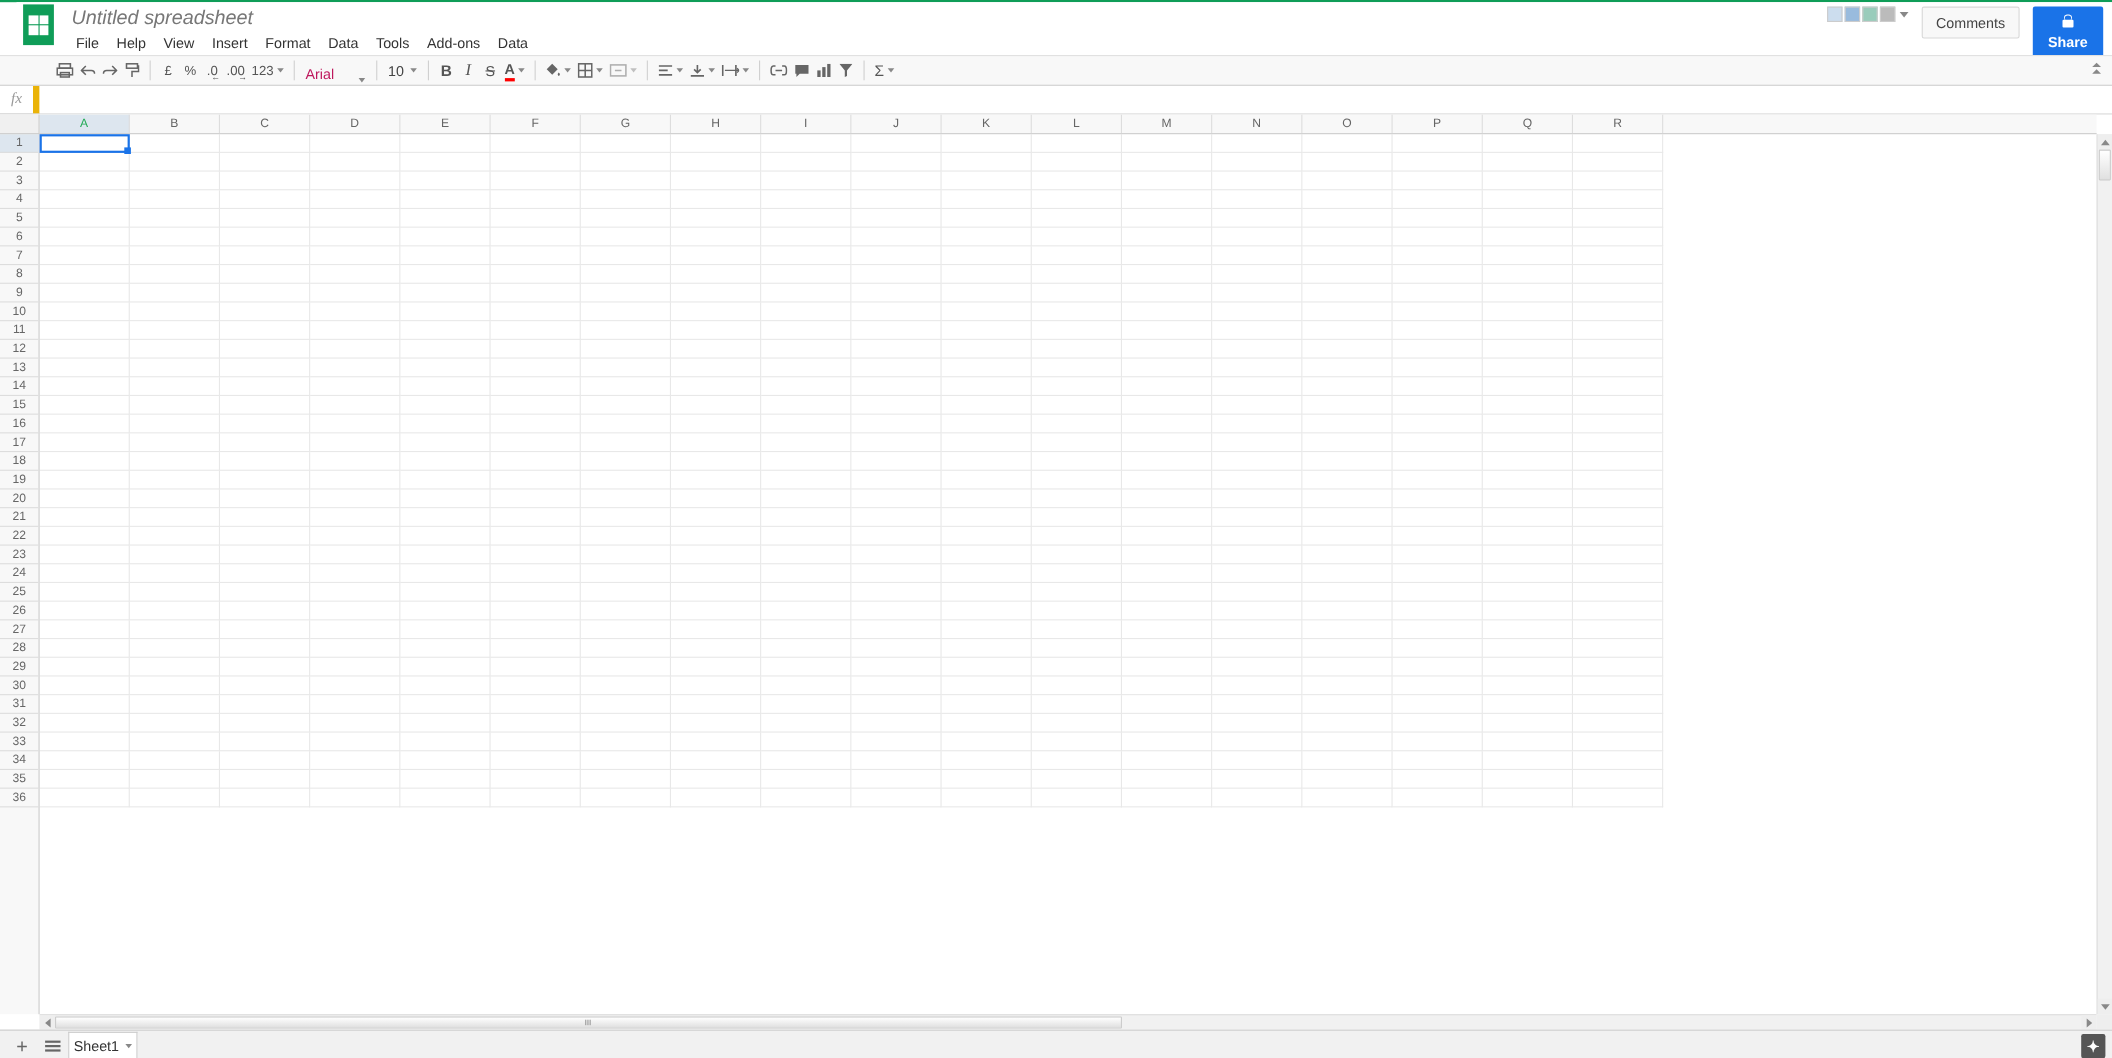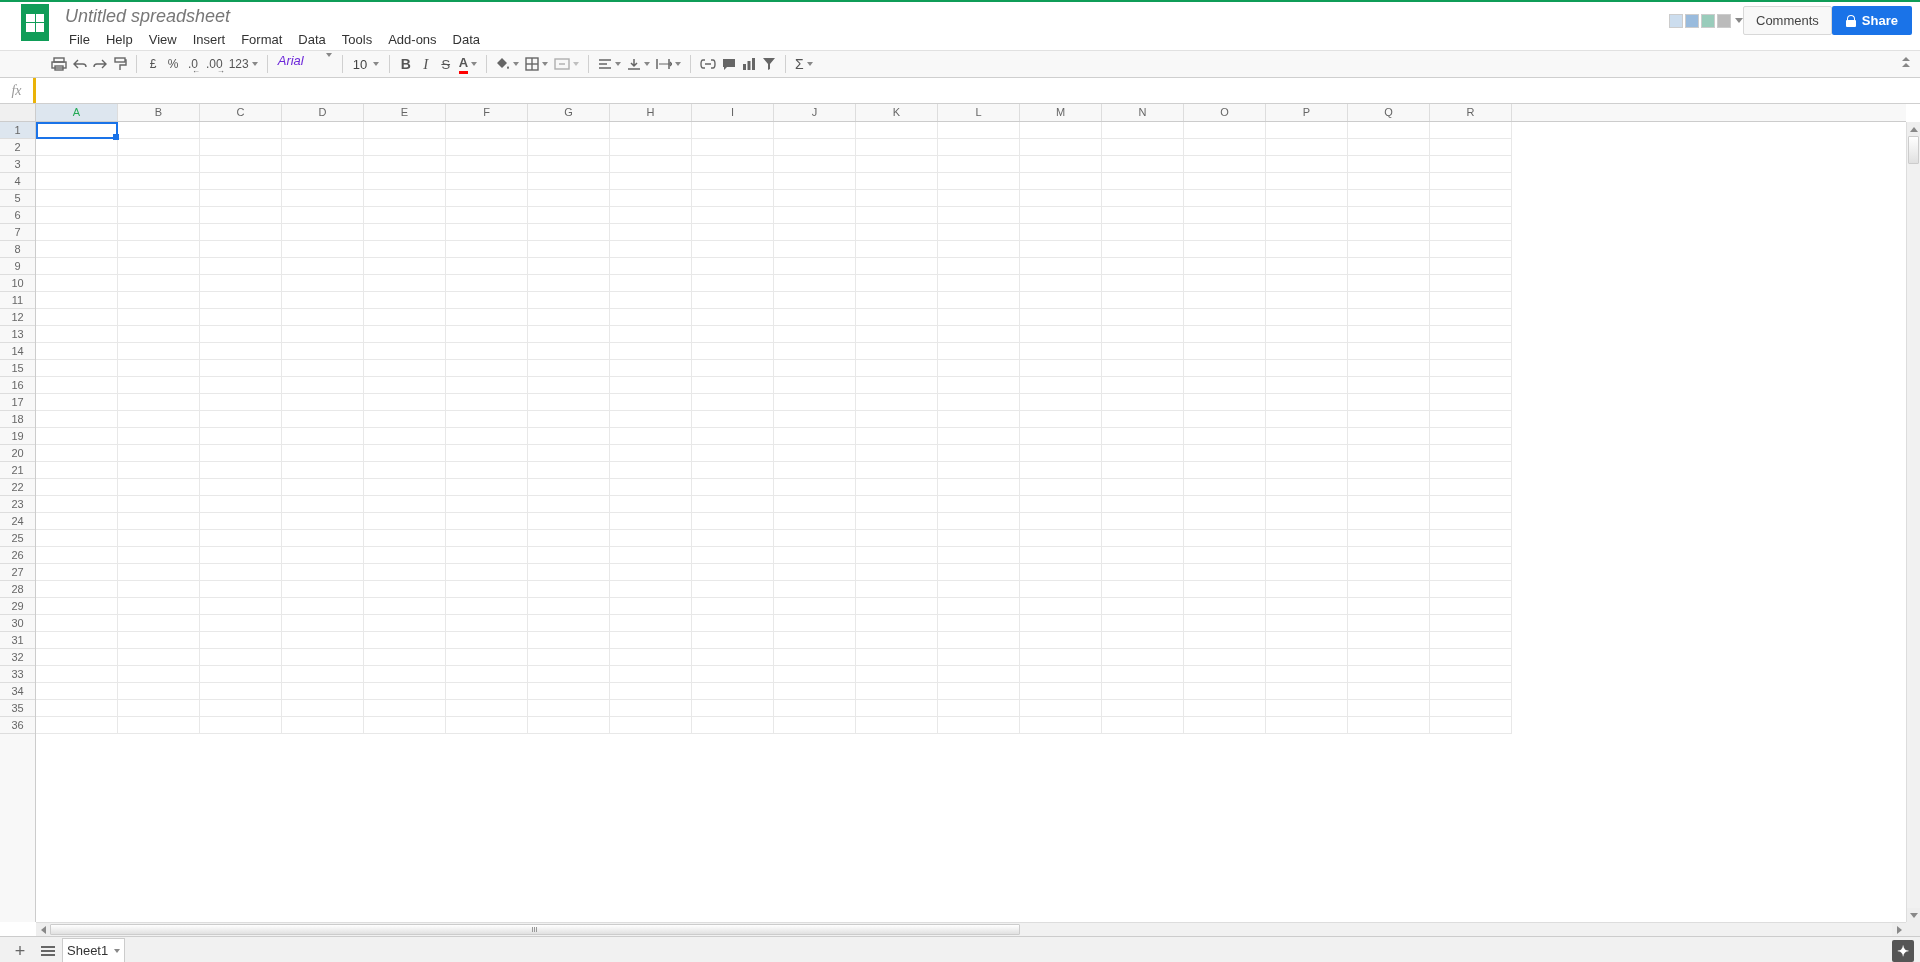--- a/index.html
+++ b/index.html
@@ -6,52 +6,52 @@
 html, body { width: 1920px; height: 962px; font-family: Arial, sans-serif; overflow: hidden; background: #fff; }
 .thin-border-top { border-top: 2px solid #0f9d58; }
 .header-bar { display: flex; align-items: flex-start; height: 48px; padding-left: 6px; background: #fff; position: relative; margin-left: 15px; }
 .logo-box { width: 28px; height: 37px; background: #0f9d58; display: flex; align-items: center; justify-content: center; margin-top: 2px; margin-right: 12px; }
 .logo-grid { width: 18px; height: 18px; display: grid; grid-template-columns: 1fr 1fr; grid-template-rows: 1fr 1fr; gap: 1px; }
 .logo-grid div { background: #fff; }
 .title-area { display: flex; flex-direction: column; padding-top: 2px; }
 .doc-title { font-size: 18px; font-style: italic; color: #777; font-family: Arial, sans-serif; padding: 2px 4px; }
 .menu-bar { display: flex; gap: 0; margin-top: 1px; }
 .menu-item { font-size: 13px; color: #333; padding: 2px 8px; cursor: pointer; }
-.header-right { position: absolute; right: 8px; top: 4px; display: flex; align-items: center; gap: 0; padding-left: 40px; }
+.header-right { position: absolute; right: 8px; top: 4px; display: flex; align-items: flex-start; gap: 12px; padding-left: 40px; }
 .user-badges { display: flex; gap: 2px; }
 .user-badge { width: 14px; height: 14px; background: #9e9e9e; border: 1px solid #ccc; }
 .caret-down { width: 0; height: 0; border-left: 4px solid transparent; border-right: 4px solid transparent; border-top: 5px solid #888; margin-left: 2px; align-self: center;}
 .comments-btn { font-size: 13px; color: #444; background: #f8f8f8; border: 1px solid #d8d8d8; border-radius: 2px; padding: 6px 12px; cursor: pointer; }
-.share-btn { font-size: 13px; font-weight: bold; color: #fff; background: #1a73e8; border: none; border-radius: 2px; padding: 7px 14px; cursor: pointer; display: flex; align-items: center; gap: 6px; }
+.share-btn { font-size: 13px; font-weight: bold; color: #fff; background: #1a73e8; border: none; border-radius: 2px; padding: 7px 14px; cursor: pointer; display: flex; align-items: center; gap: 6px; flex-direction: column; }
 .share-lock { width: 10px; height: 12px; position: relative; }
 .share-lock::before { content: ""; position: absolute; top: 0; left: 1px; width: 6px; height: 4px; border: 1.5px solid #fff; border-bottom: none; border-radius: 4px 4px 0 0; }
 .share-lock::after { content: ""; position: absolute; bottom: 0; left: 0; width: 10px; height: 7px; background: #fff; border-radius: 1px; }
 
 .toolbar { display: flex; align-items: center; height: 28px; border-top: 1px solid #e1e1e1; border-bottom: 1px solid #cfcfcf; background: #f8f8f8; padding: 0 10px 0 48px; gap: 0; position: relative; }
 .tb-sep { width: 1px; height: 18px; background: #d0d0d0; margin: 0 6px; }
 .tb-btn { min-width: 20px; height: 22px; display: flex; align-items: center; justify-content: center; cursor: pointer; color: #555; font-size: 12px; padding: 0 3px; }
 .tb-btn.has-dd::after { content: ""; width: 0; height: 0; border-left: 3px solid transparent; border-right: 3px solid transparent; border-top: 4px solid #888; margin-left: 3px; }
-.font-select { width: 62px; font-size: 13px; color: #6d28d9; display:flex; align-items:flex-start; justify-content:space-between; padding: 0 4px; font-style: italic;}
+.font-select { width: 62px; font-size: 13px; color: #be185d; display:flex; align-items:flex-end; justify-content:space-between; padding: 0 4px;}
 .font-select::after { content: ""; width: 0; height: 0; border-left: 3px solid transparent; border-right: 3px solid transparent; border-top: 4px solid #888;}
 .size-select { width: 34px; font-size: 13px; color: #444; display:flex; align-items:center; justify-content:space-between; padding: 0 4px;}
 .size-select::after { content: ""; width: 0; height: 0; border-left: 3px solid transparent; border-right: 3px solid transparent; border-top: 4px solid #888;}
 .bold { font-weight: bold; font-size: 14px; }
 .italic { font-style: italic; font-family: 'Times New Roman', serif; font-size: 15px; }
 .strike { text-decoration: line-through; font-size: 13px; }
 .textcolor-a { font-weight: bold; font-size: 13px; position: relative; padding-bottom: 3px; }
 .textcolor-a::after { content: ""; position: absolute; bottom: -1px; left: 0; right: 0; height: 3px; background: #ff0000; }
 .collapse-btn { position: absolute; right: 10px; top: 5px; cursor: pointer; color: #777; }
 .chevrons-up { display:flex; flex-direction: column; align-items:center; line-height: 4px;}
 .chevrons-up span { display:block; width:0; height:0; border-left:4px solid transparent; border-right:4px solid transparent; border-bottom:4px solid #888; margin:1px 0;}
 
 .svg-icon { stroke: #666; fill: none; stroke-width: 1.4; }
 .svg-fill { fill: #666; stroke: none; }
 
 .formula-bar { display: flex; align-items: center; height: 26px; border-bottom: 1px solid #cfcfcf; }
-.fx-label { width: 36px; text-align: center; font-style: italic; font-family: 'Times New Roman', serif; color: #999; font-size: 14px; border-right: 3px solid #eab308; height: 100%; display:flex; align-items:center; justify-content:center;}
+.fx-label { width: 36px; text-align: center; font-style: italic; font-family: 'Times New Roman', serif; color: #999; font-size: 14px; border-right: 6px solid #eab308; height: 100%; display:flex; align-items:center; justify-content:center;}
 .formula-input { flex: 1; border: none; outline: none; font-size: 13px; padding: 0 6px; height: 100%; }
 
 .grid-container { position: relative; height: 832px; overflow: hidden; }
 .corner-box { position: absolute; left: 0; top: 0; width: 36px; height: 18px; background: #f0f0f0; border-right: 1px solid #ccc; border-bottom: 1px solid #ccc; z-index: 3; }
 .col-headers { position: absolute; left: 36px; top: 0; right: 14px; height: 18px; display: flex; background: #f8f8f8; border-bottom: 1px solid #ccc; z-index: 2; }
 .col-h { width: 82px; flex-shrink:0; text-align: center; font-size: 11px; color: #666; border-right: 1px solid #ddd; line-height: 17px; cursor: pointer; }
 .col-h.sel { background: #dde6ef; color: #2a5; font-weight: 500;}
 .row-headers { position: absolute; left: 0; top: 18px; width: 36px; bottom: 14px; background: #f8f8f8; border-right: 1px solid #ccc; z-index: 2; }
 .row-h { height: 17px; text-align: center; font-size: 11px; color: #666; border-bottom: 1px solid #ddd; line-height: 16px; cursor: pointer;}
 .row-h.sel { background: #dde6ef; }

